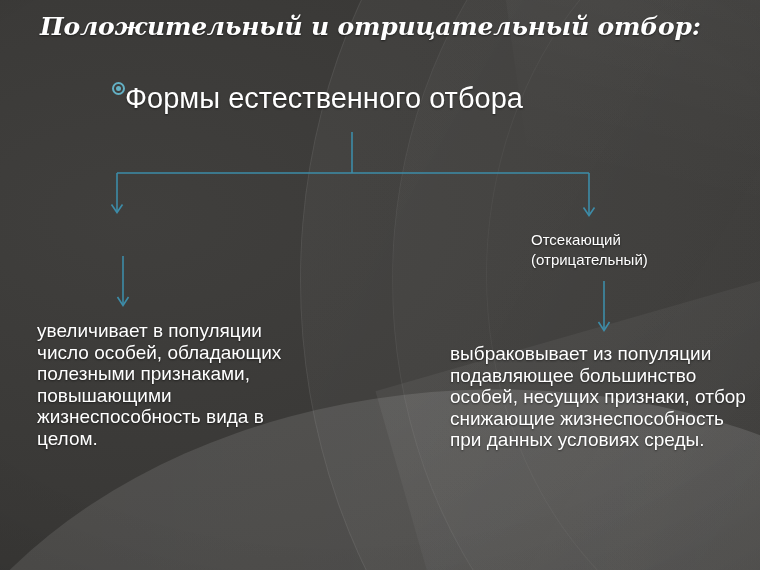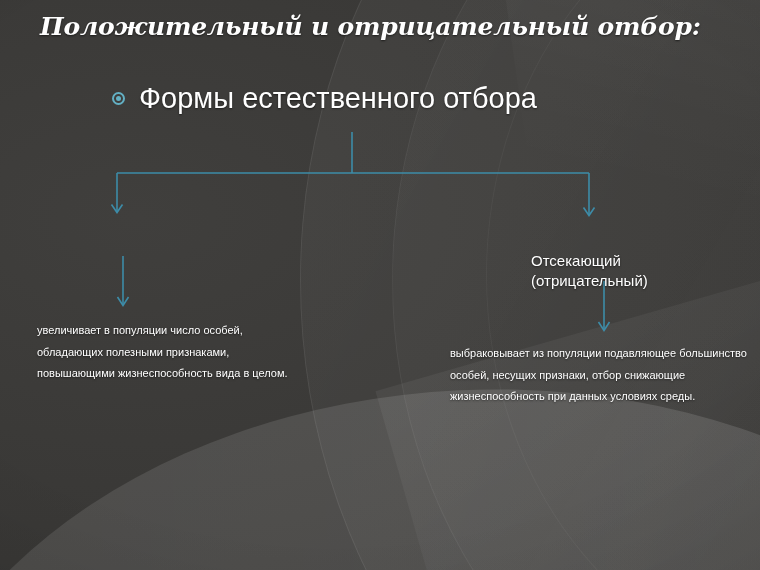--- a/index.html
+++ b/index.html
@@ -135,22 +135,21 @@
     white-space: nowrap;
     text-shadow: 0 1px 2px rgba(0,0,0,0.55);
   }
 
   
   #heading-row {
     position: absolute;
     left: 112px;
     top: 82px;
     display: flex;
-    align-items: center;
-    gap: 14px;
+    gap: 0;
   }
 
   #heading-bullet {
     width: 13px;
     height: 13px;
     border-radius: 50%;
     border: 2px solid #63b0c4;
     background: transparent;
     box-sizing: border-box;
     position: relative;
@@ -189,26 +188,26 @@
   
   .branch-label {
     position: absolute;
     font-size: 15px;
     line-height: 20px;
     color: #ffffff;
     white-space: pre-line;
     text-shadow: 0 1px 2px rgba(0,0,0,0.5);
   }
   #branch-label-left  { left: 51px;  top: 227px; }
-  #branch-label-right { left: 531px; top: 230px; margin-top: 21px; }
+  #branch-label-right { left: 531px; top: 230px; }
 
   
   .body-block {
     position: absolute;
-    font-size: 11px;
+    font-size: 19px;
     line-height: 21.5px;
     color: #ffffff;
     white-space: pre-line;
     text-shadow: 0 1px 2px rgba(0,0,0,0.5);
   }
   #body-left  { left: 37px;  top: 320px; width: 270px; }
   #body-right { left: 450px; top: 343px; width: 300px; }
 </style>
 </head>
 <body>

